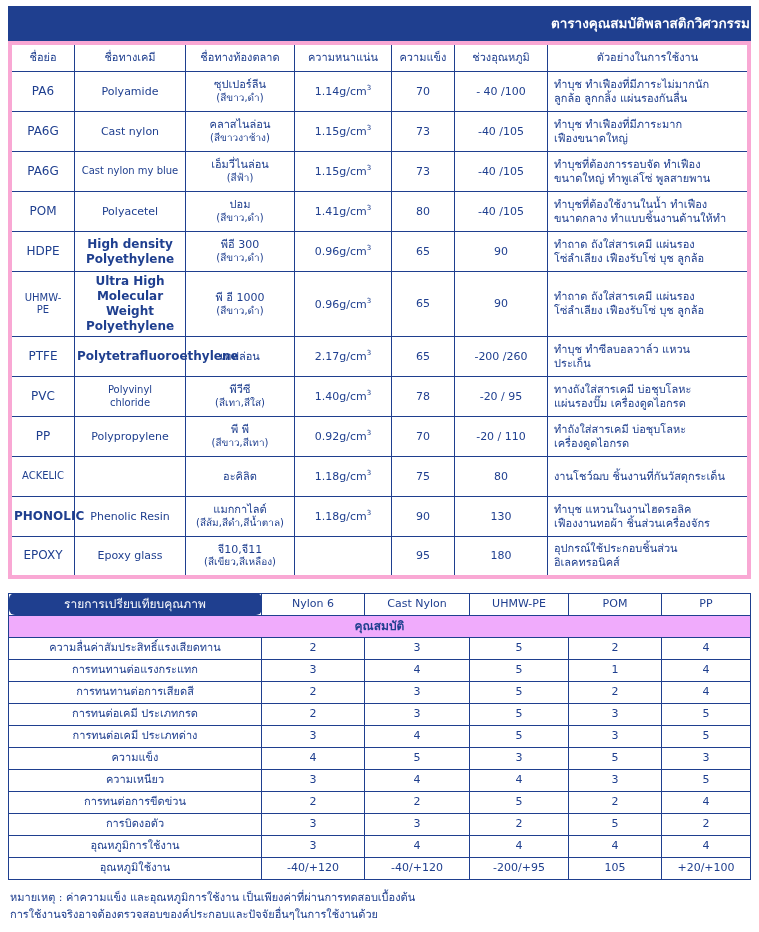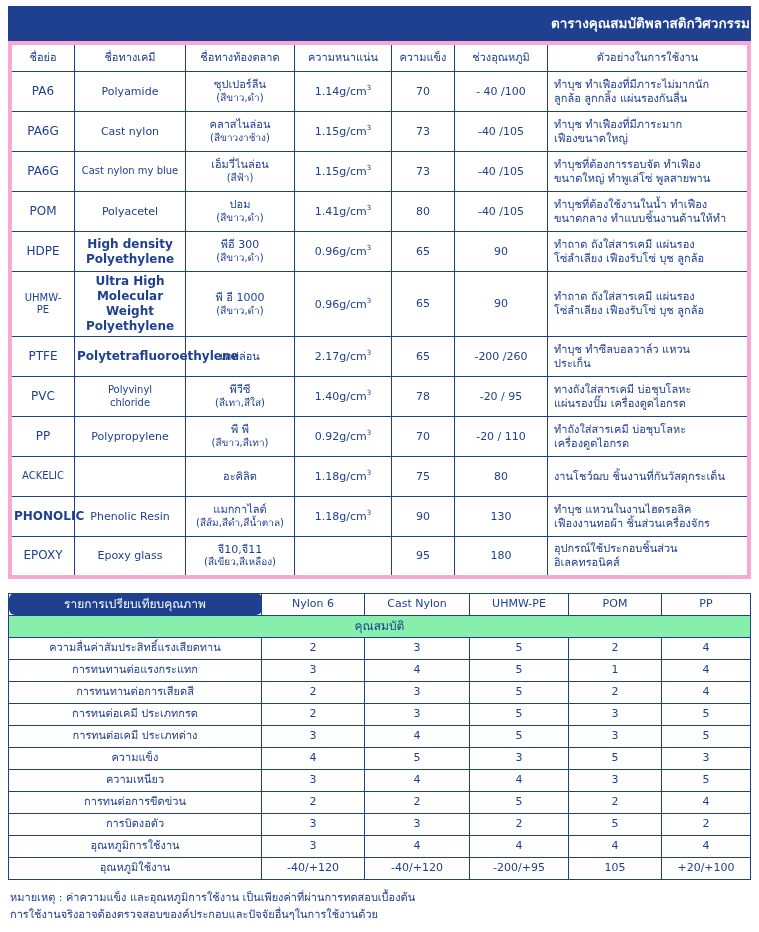--- a/index.html
+++ b/index.html
@@ -56,21 +56,21 @@
     border:1px solid #1f3f8f;
     text-align:center;
     vertical-align:middle;
     padding:2px 2px;
     color:#1f3f8f;
     height:17px;
     line-height:1.2;
   }
   .tbl2 thead th{font-weight:normal;border-radius:6px;}
   .hdr-blue{background:#1f3f8f;color:#ffffff !important;font-weight:bold;font-size:12px;}
-  .band{background:#86efac;font-weight:normal;color:#1f3f8f;font-size:12px;}
+  .band{background:#f0abfc;font-weight:bold;color:#1f3f8f;font-size:12px;}
   .tbl2 td.label{text-align:center;}
   .tbl2 tbody tr td:first-child{text-align:center;}
 
   
   .notes{margin-top:9px;color:#1f3f8f;font-size:11px;line-height:1.55;padding-left:2px;}
 </style>
 </head>
 <body>
 
 <div class="page">

